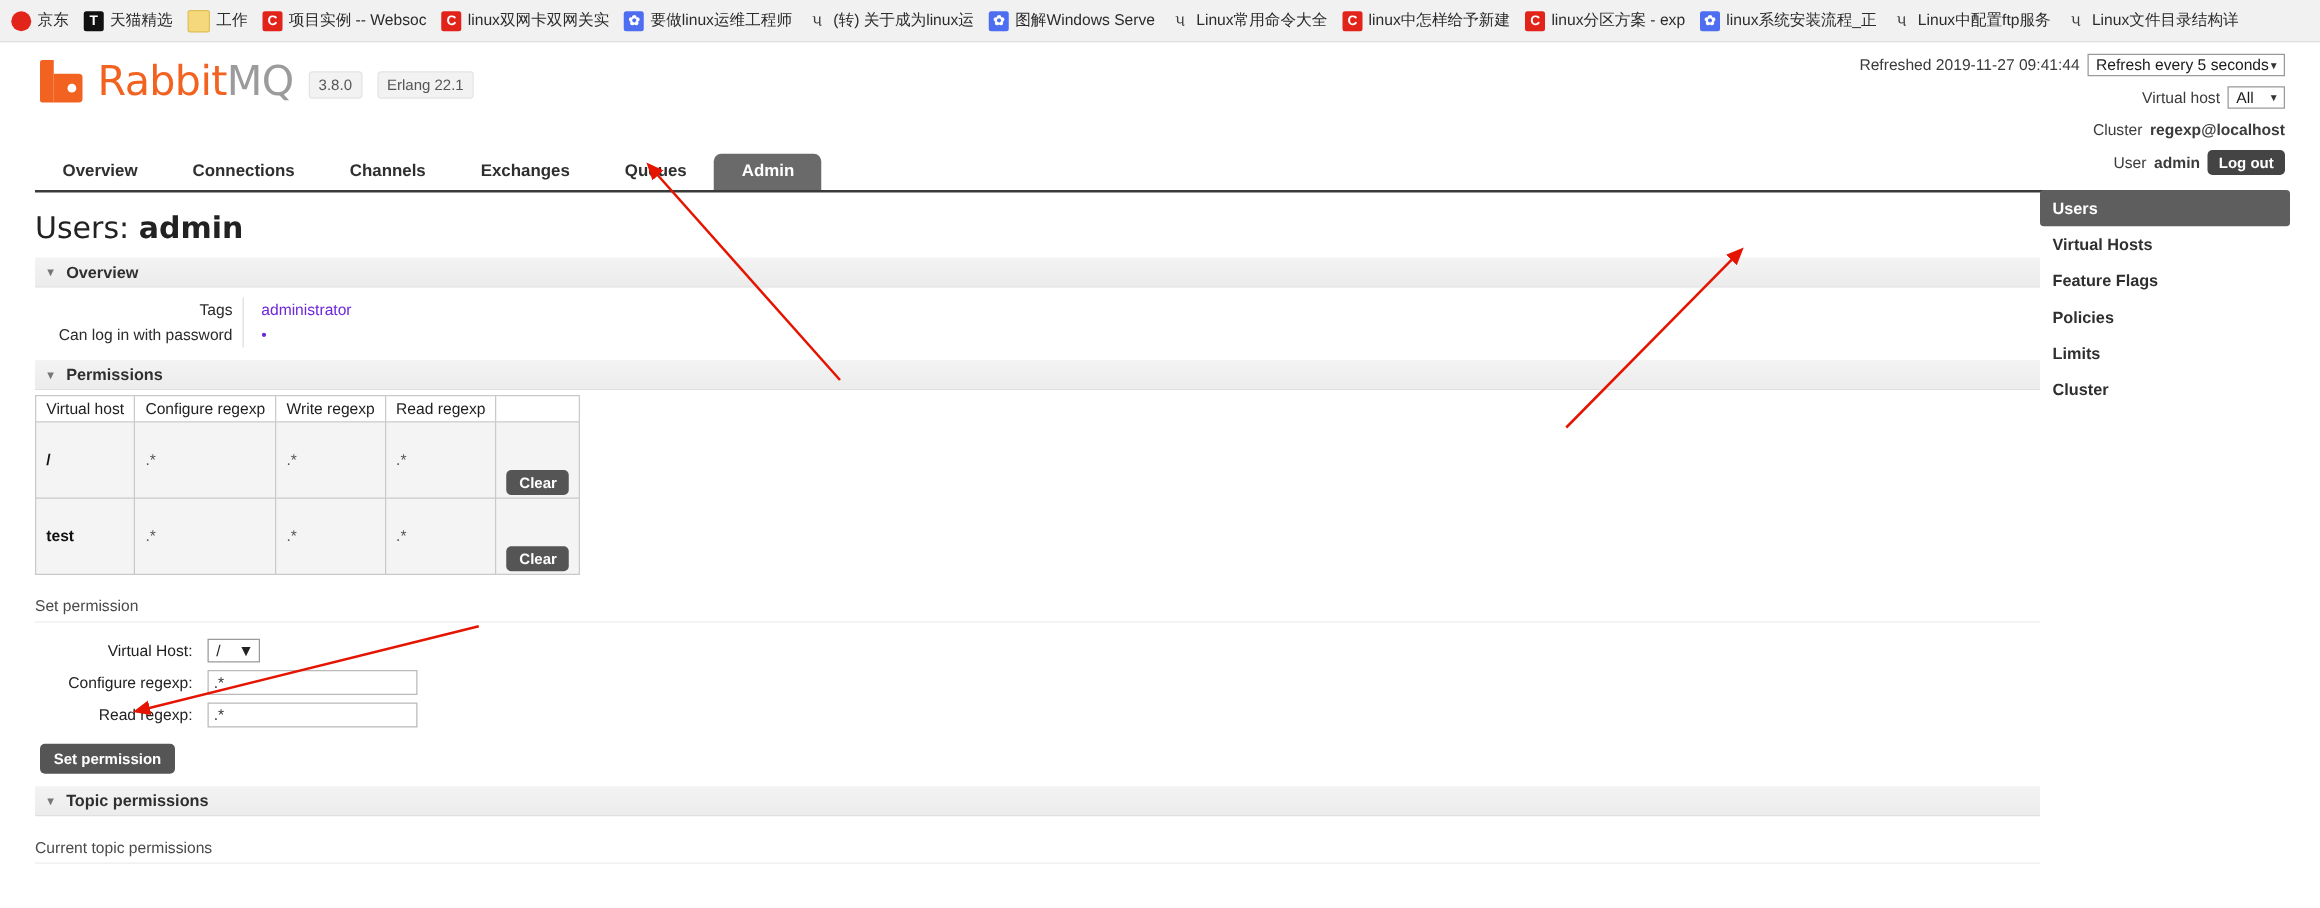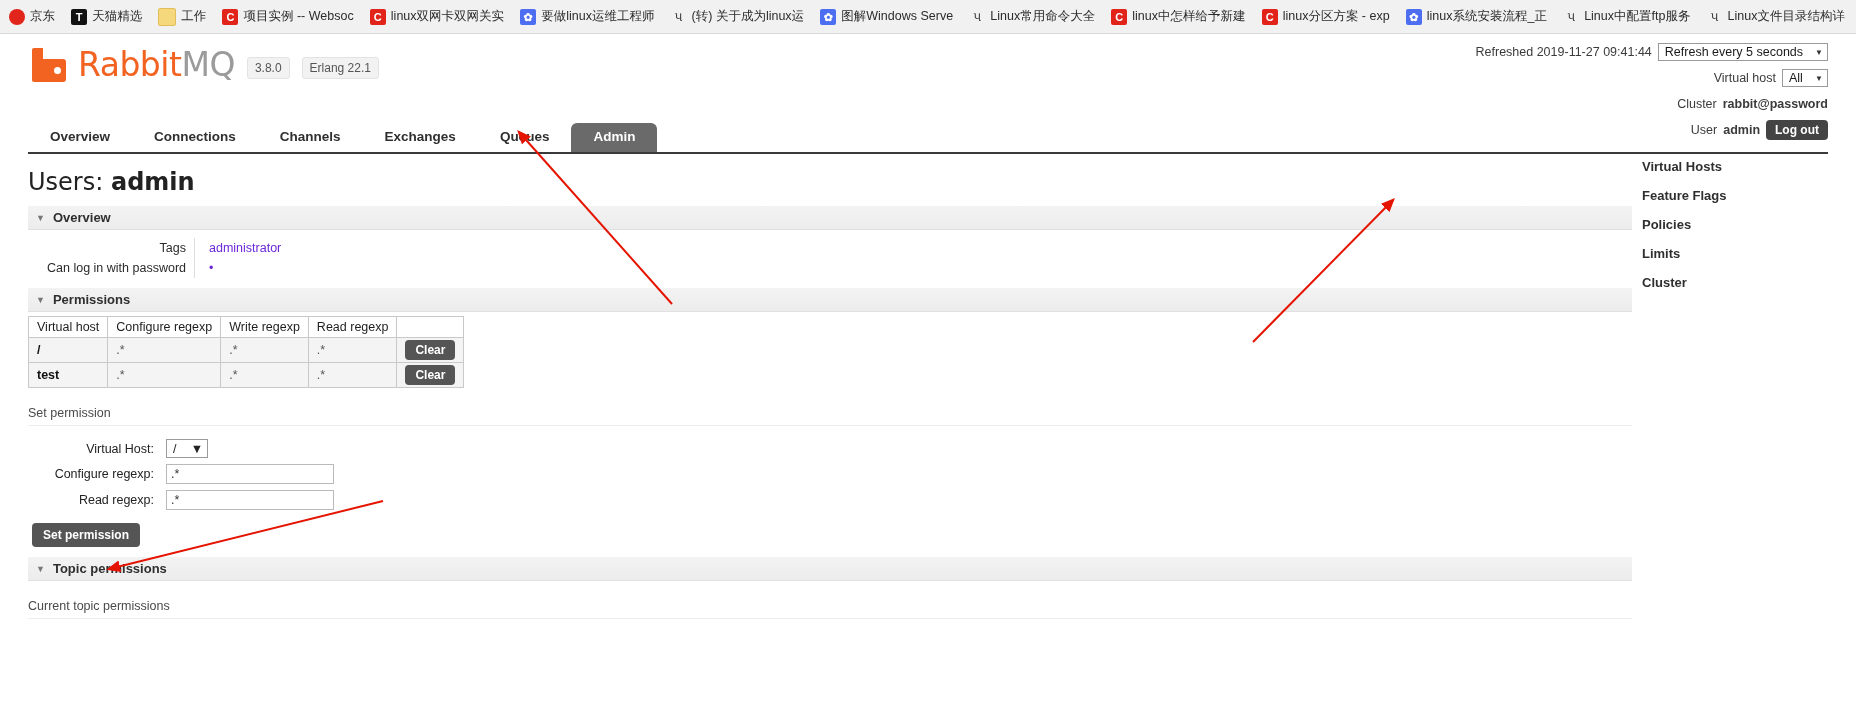--- a/index.html
+++ b/index.html
@@ -19,21 +19,20 @@
   #bookmark-bar {
     height: 34px;
     background: #f1f1f1;
     border-bottom: 1px solid #d8d8d8;
     display: flex;
     align-items: center;
     padding: 0 4px;
     box-sizing: border-box;
     overflow: hidden;
     white-space: nowrap;
-    justify-content: space-between;
   }
   .bm {
     display: flex;
     align-items: center;
     gap: 5px;
     padding: 2px 7px 2px 5px;
     font-size: 12.5px;
     color: #2b2b2b;
     flex: 0 0 auto;
     max-width: 148px;
@@ -144,21 +143,20 @@
     margin-bottom: 6px;
     height: 20px;
   }
   .fake-select {
     border: 1px solid #9a9a9a;
     background: #fff;
     font-size: 12.5px;
     padding: 1px 4px 1px 6px;
     display: inline-flex;
     align-items: center;
-    gap: 12px;
     color: #1a1a1a;
     height: 18px;
     box-sizing: border-box;
   }
   .fake-select .caret { font-size: 8px; color: #333; }
   .sel-refresh { min-width: 150px; justify-content: space-between; }
   .sel-vhost { min-width: 46px; justify-content: space-between; }
   .bold { font-weight: bold; }
   .logout-btn {
     background: #444;
@@ -285,20 +283,21 @@
   .btn-dark {
     background: #555;
     color: #fff;
     border: none;
     border-radius: 4px;
     font-size: 12px;
     font-weight: bold;
     padding: 3px 10px;
     cursor: pointer;
     font-family: "Liberation Sans", sans-serif;
+    margin-top: 36px;
   }
 
   
   .form-table { border-collapse: collapse; margin-top: 10px; }
   .form-table td { padding: 3px 6px; font-size: 12.5px; vertical-align: middle; }
   .form-table td.lbl { text-align: right; color: #222; width: 120px; }
   .txt-input {
     width: 168px;
     border: 1px solid #b9b9b9;
     font-size: 12.5px;
@@ -440,21 +439,21 @@
         </div>
         <div class="hr-row">
           <span>Virtual host</span>
           <span class="fake-select sel-vhost">
             <span>All</span>
             <span class="caret">▼</span>
           </span>
         </div>
         <div class="hr-row">
           <span>Cluster</span>
-          <span class="bold">rabbit@password</span>
+          <span class="bold">regexp@localhost</span>
         </div>
         <div class="hr-row">
           <span>User</span>
           <span class="bold">admin</span>
           <button class="logout-btn">Log out</button>
         </div>
       </div>
     </div>
 
     <nav id="tabs">
@@ -560,20 +559,21 @@
 
       
       <div class="section-head">
         <span class="tri">▼</span>
         <span>Topic permissions</span>
       </div>
       <div class="sub-label">Current topic permissions</div>
     </div>
 
     <div id="sidebar">
+        <div class="side-item active">Users</div>
         <div class="side-item">Virtual Hosts</div>
         <div class="side-item">Feature Flags</div>
         <div class="side-item">Policies</div>
         <div class="side-item">Limits</div>
         <div class="side-item">Cluster</div>
       </div>
 
   </div>
 
   <svg id="annotations">

